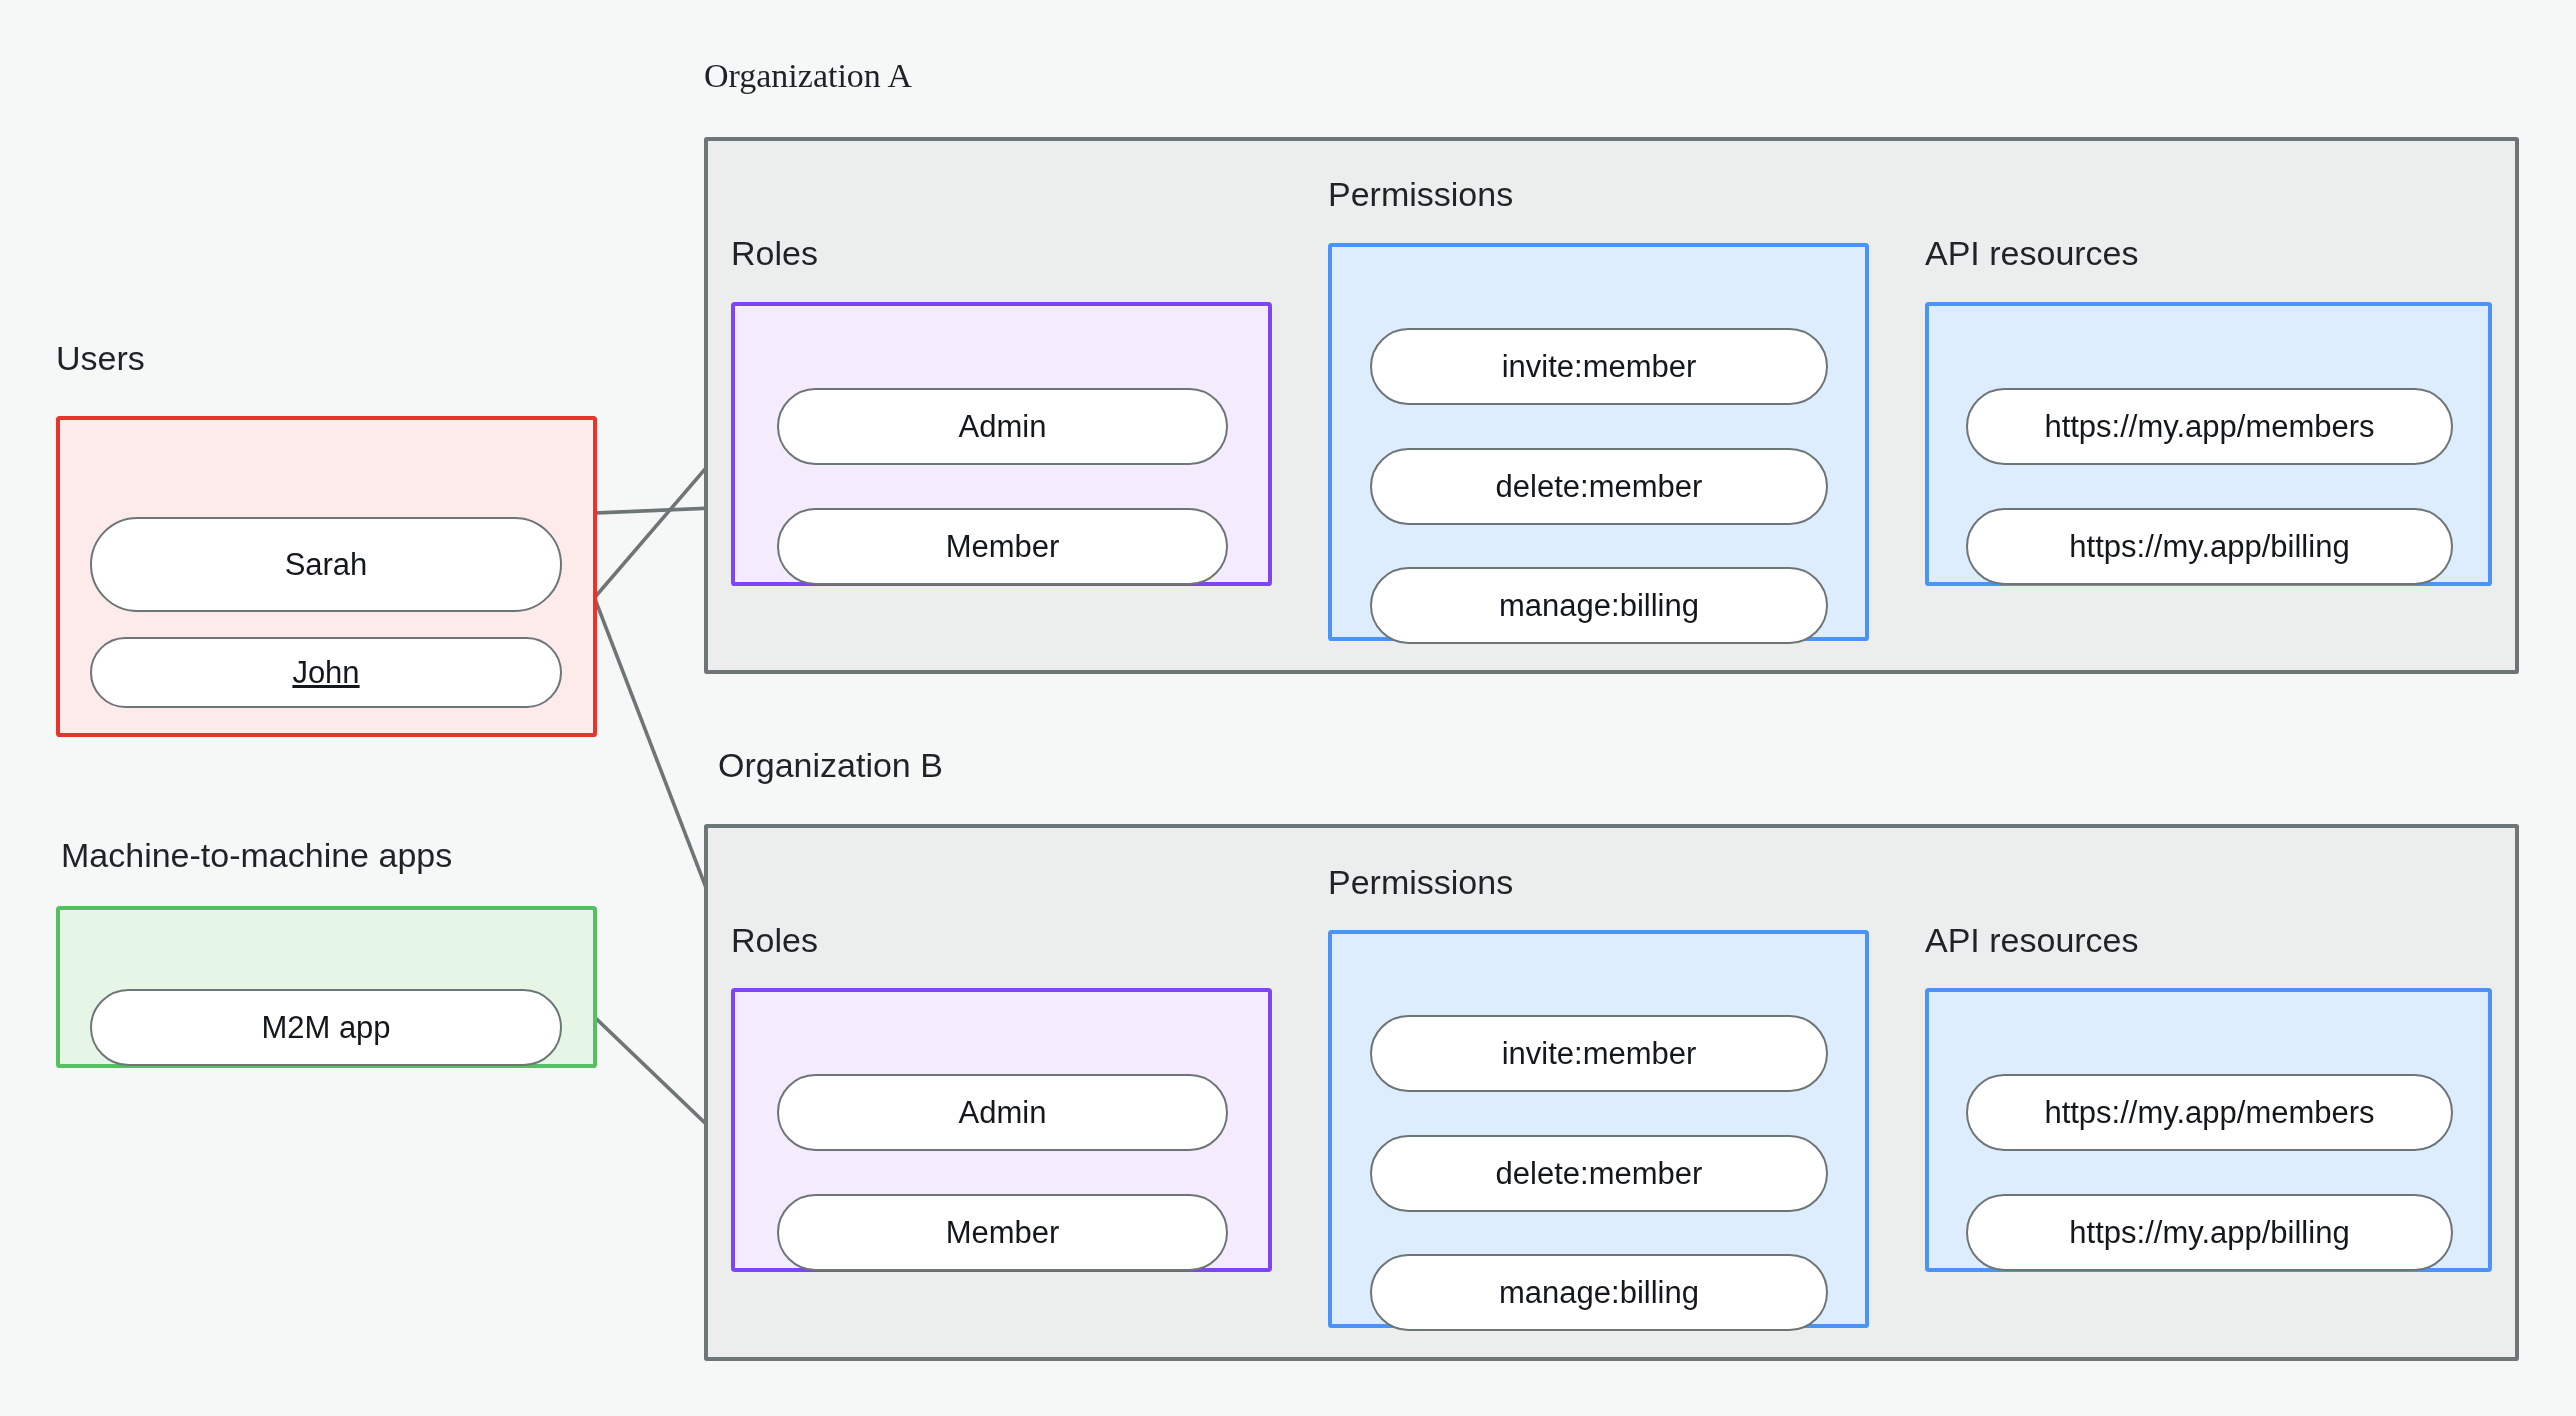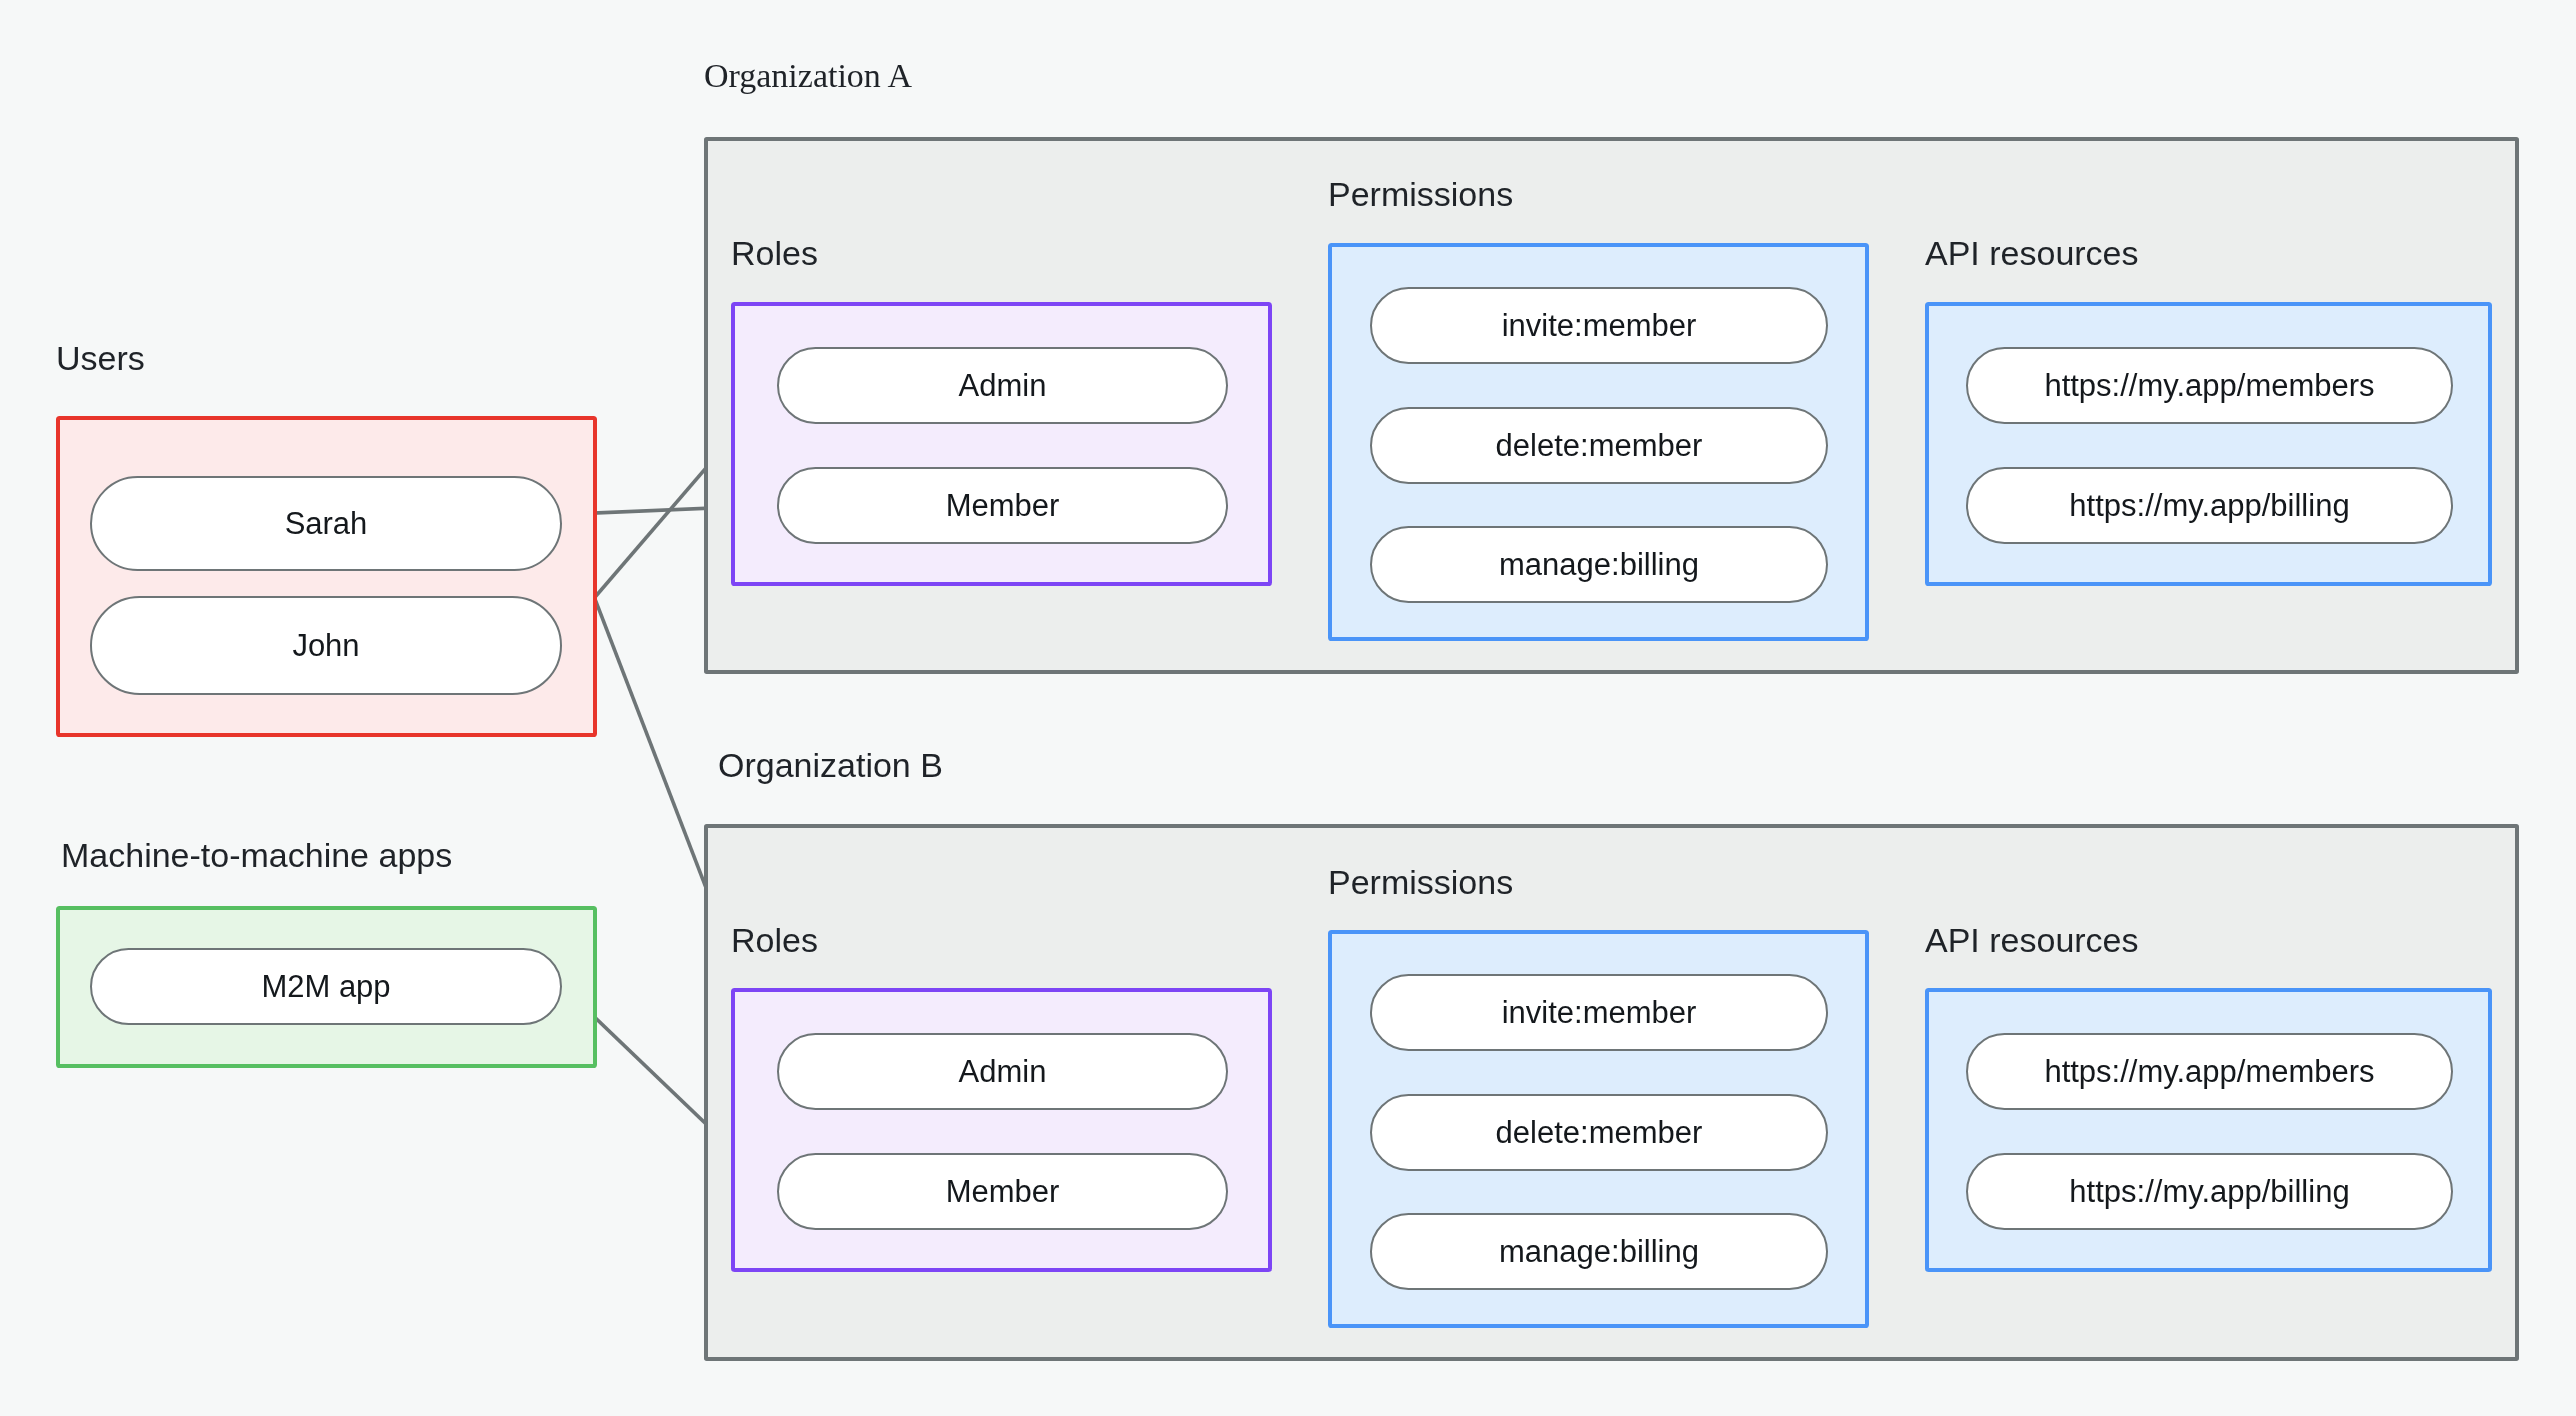--- a/index.html
+++ b/index.html
@@ -48,20 +48,21 @@
   .node{
     position:absolute;z-index:4;
     box-sizing:border-box;
     background:#ffffff;
     border:2.7px solid #6e7577;
     border-radius:900px;
     display:flex;align-items:center;justify-content:center;
     color:#14181c;
     font-size:31px;
     white-space:nowrap;
+    margin-top:41px;
   }
 
   
 </style>
 </head>
 <body>
 
 <div id="canvas">
 
   <svg id="edges" viewBox="0 0 2859 1572" width="2576" height="1416">
@@ -154,19 +155,19 @@
   <div class="node" style="left:1370px;top:974px;width:458px;height:77px;">invite:member</div>
   <div class="node" style="left:1370px;top:1094px;width:458px;height:77px;">delete:member</div>
   <div class="node" style="left:1370px;top:1213px;width:458px;height:77px;">manage:billing</div>
 
   <div class="group-box g-api" style="left:1925px;top:988px;width:567px;height:284px;"></div>
   <div class="node" style="left:1966px;top:1033px;width:487px;height:77px;">https://my.app/members</div>
   <div class="node" style="left:1966px;top:1153px;width:487px;height:77px;">https://my.app/billing</div>
 
   <div class="group-box g-users" style="left:56px;top:416px;width:541px;height:321px;"></div>
   <div class="node" style="left:90px;top:476px;width:472px;height:95px;">Sarah</div>
-  <div class="node" style="left:90px;top:596px;width:472px;height:99px;">John</div>
+  <div class="node" style="left:90px;top:596px;width:472px;height:71px;text-decoration:underline;">John</div>
 
   <div class="group-box g-m2m" style="left:56px;top:906px;width:541px;height:162px;"></div>
   <div class="node" style="left:90px;top:948px;width:472px;height:77px;">M2M app</div>
 
 </div>
 
 
 </body></html>

